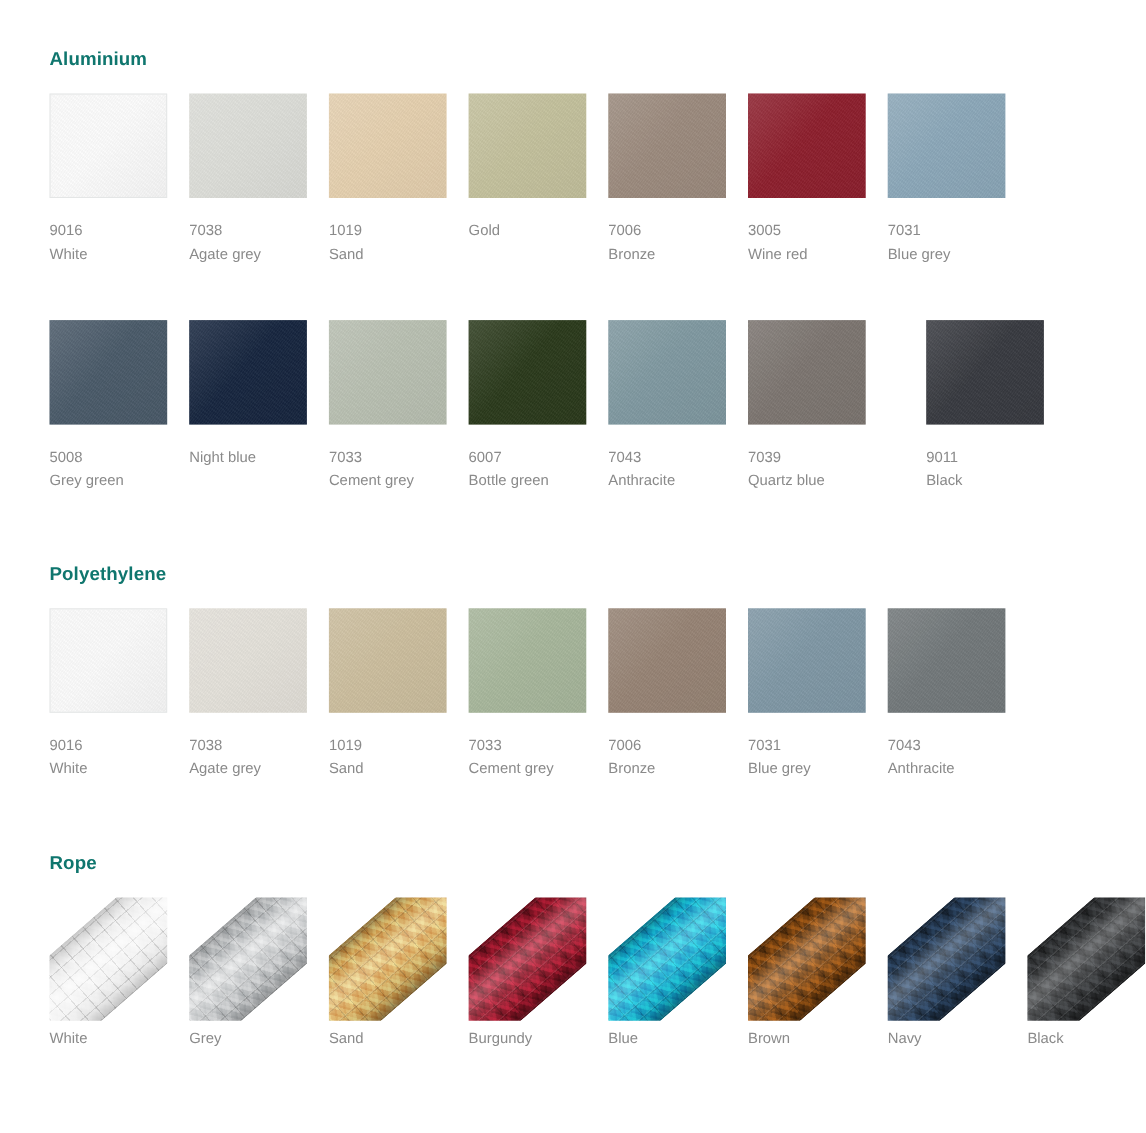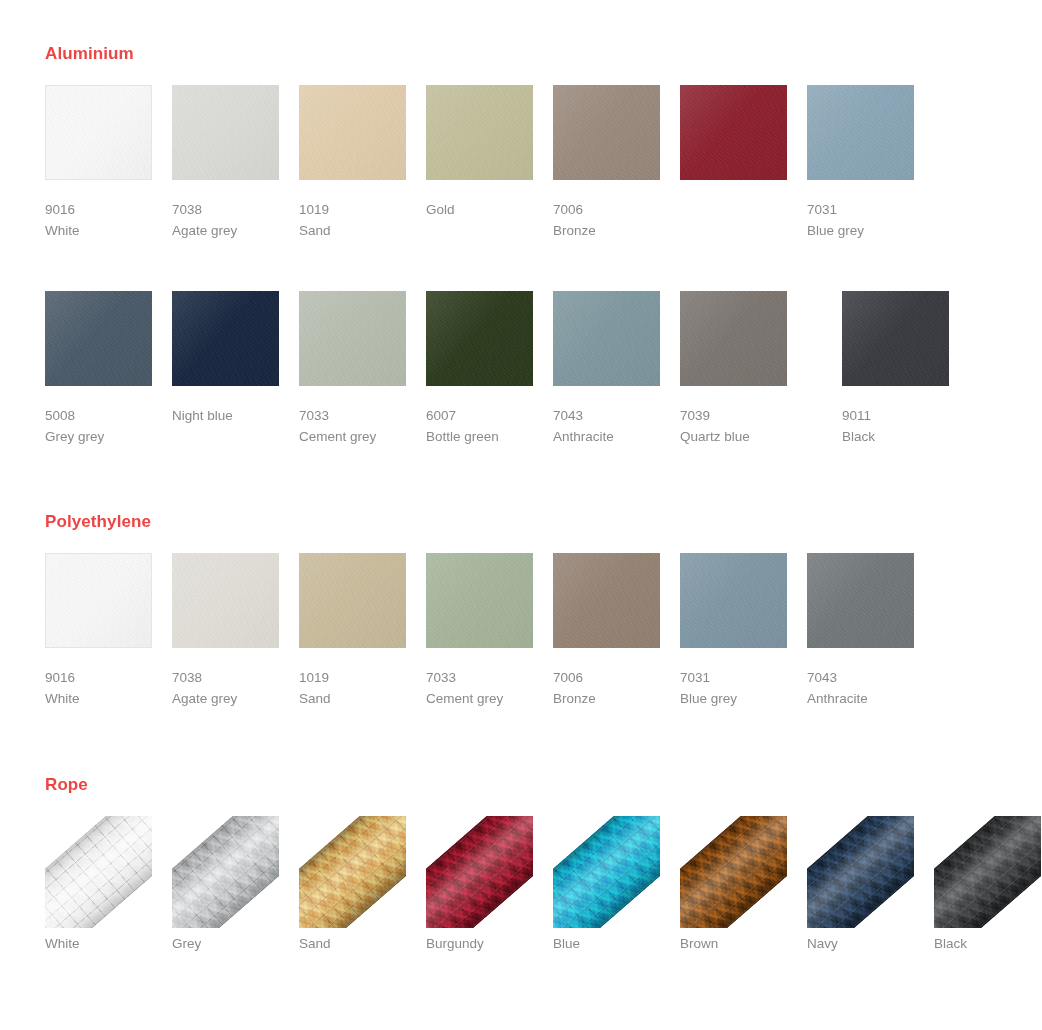--- a/index.html
+++ b/index.html
@@ -22,21 +22,21 @@
   }
 
   .section { position: absolute; left: 45px; }
   #section-aluminium  { top: 44px; }
   #section-polyethylene { top: 512px; }
   #section-rope { top: 775px; }
 
   .section-title {
     font-size: 17px;
     font-weight: bold;
-    color: #ef4444;
+    color: #0f766e;
     letter-spacing: .1px;
     margin: 0 0 21px 0;
     line-height: 20px;
   }
 
   .swatch-grid {
     display: grid;
     grid-template-columns: repeat(7, 107px);
     column-gap: 12px;
     row-gap: 0px;
@@ -210,33 +210,37 @@
         </div>
         <div class="swatch-cell" style="margin-bottom: 30px;">
           <div class="chip grain sheen" style="background: rgb(155, 138, 125);"></div>
           <div class="labels">
             <span class="label-code">7006</span>
             <span class="label-name">Bronze</span>
           </div>
         </div>
         <div class="swatch-cell" style="margin-bottom: 30px;">
           <div class="chip grain sheen" style="background: rgb(141, 31, 45);"></div>
+          <div class="labels">
+            <span class="label-code">3005</span>
+            <span class="label-name">Wine red</span>
+          </div>
         </div>
         <div class="swatch-cell" style="margin-bottom: 30px;">
           <div class="chip grain sheen" style="background: rgb(139, 167, 184);"></div>
           <div class="labels">
             <span class="label-code">7031</span>
             <span class="label-name">Blue grey</span>
           </div>
         </div>
         <div class="swatch-cell" style="margin-bottom: 30px;">
           <div class="chip grain sheen" style="background: rgb(74, 90, 105);"></div>
           <div class="labels">
             <span class="label-code">5008</span>
-            <span class="label-name">Grey grey</span>
+            <span class="label-name">Grey green</span>
           </div>
         </div>
         <div class="swatch-cell" style="margin-bottom: 30px;">
           <div class="chip grain sheen" style="background: rgb(23, 38, 63);"></div>
           <div class="labels">
             <span class="label-name">Night blue</span>
           </div>
         </div>
         <div class="swatch-cell" style="margin-bottom: 30px;">
           <div class="chip grain sheen" style="background: rgb(184, 191, 177);"></div>

